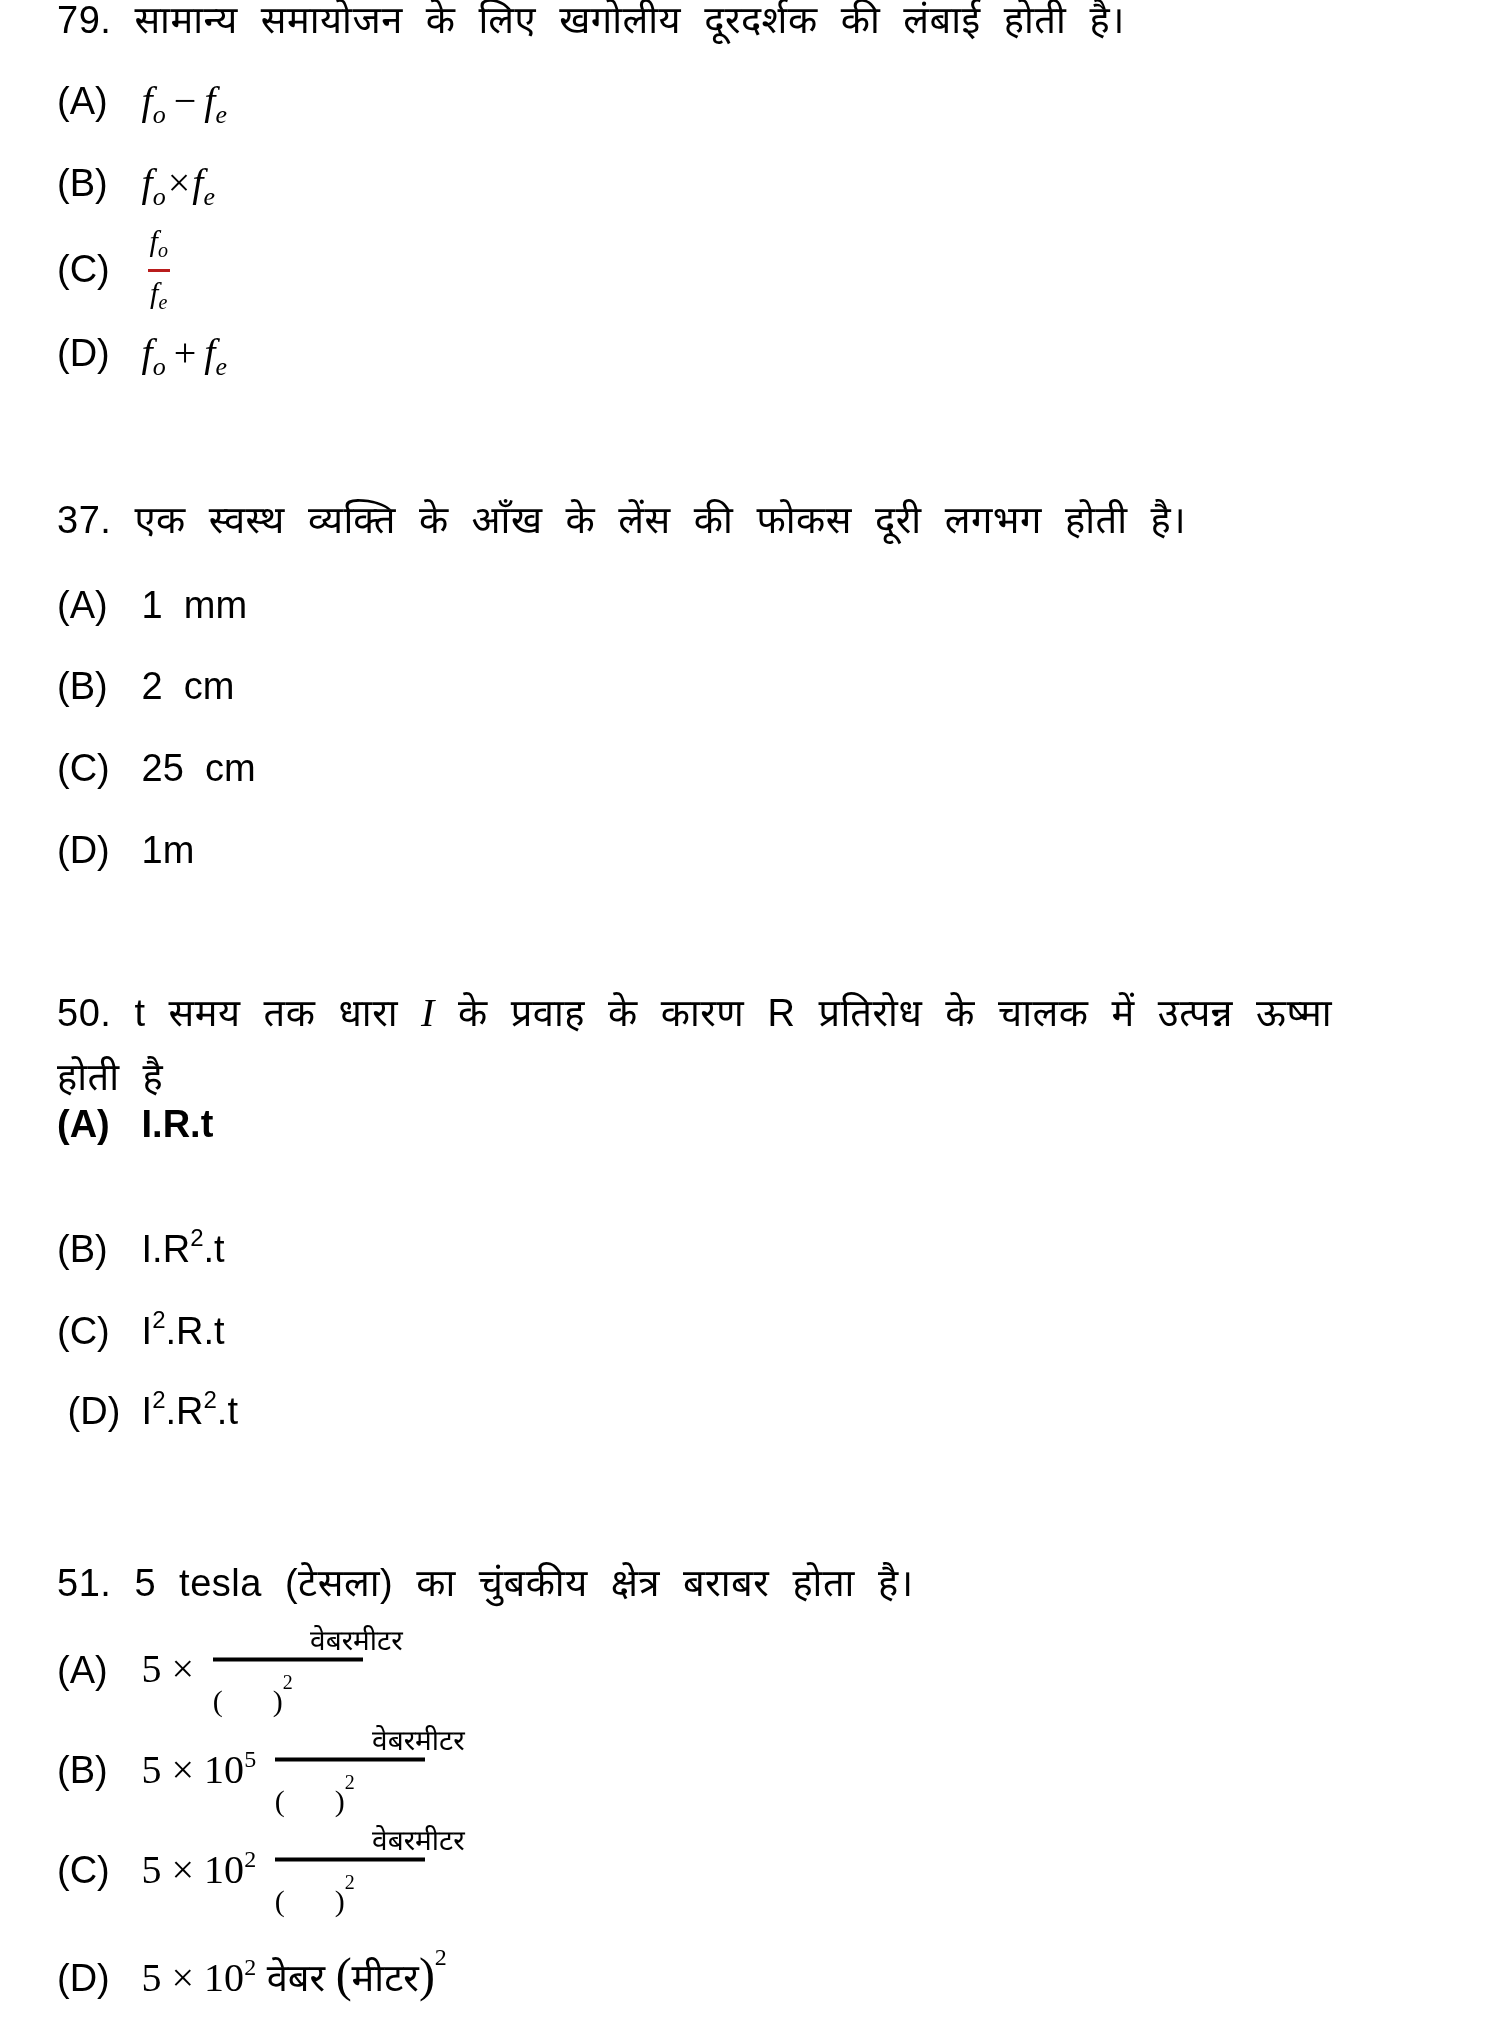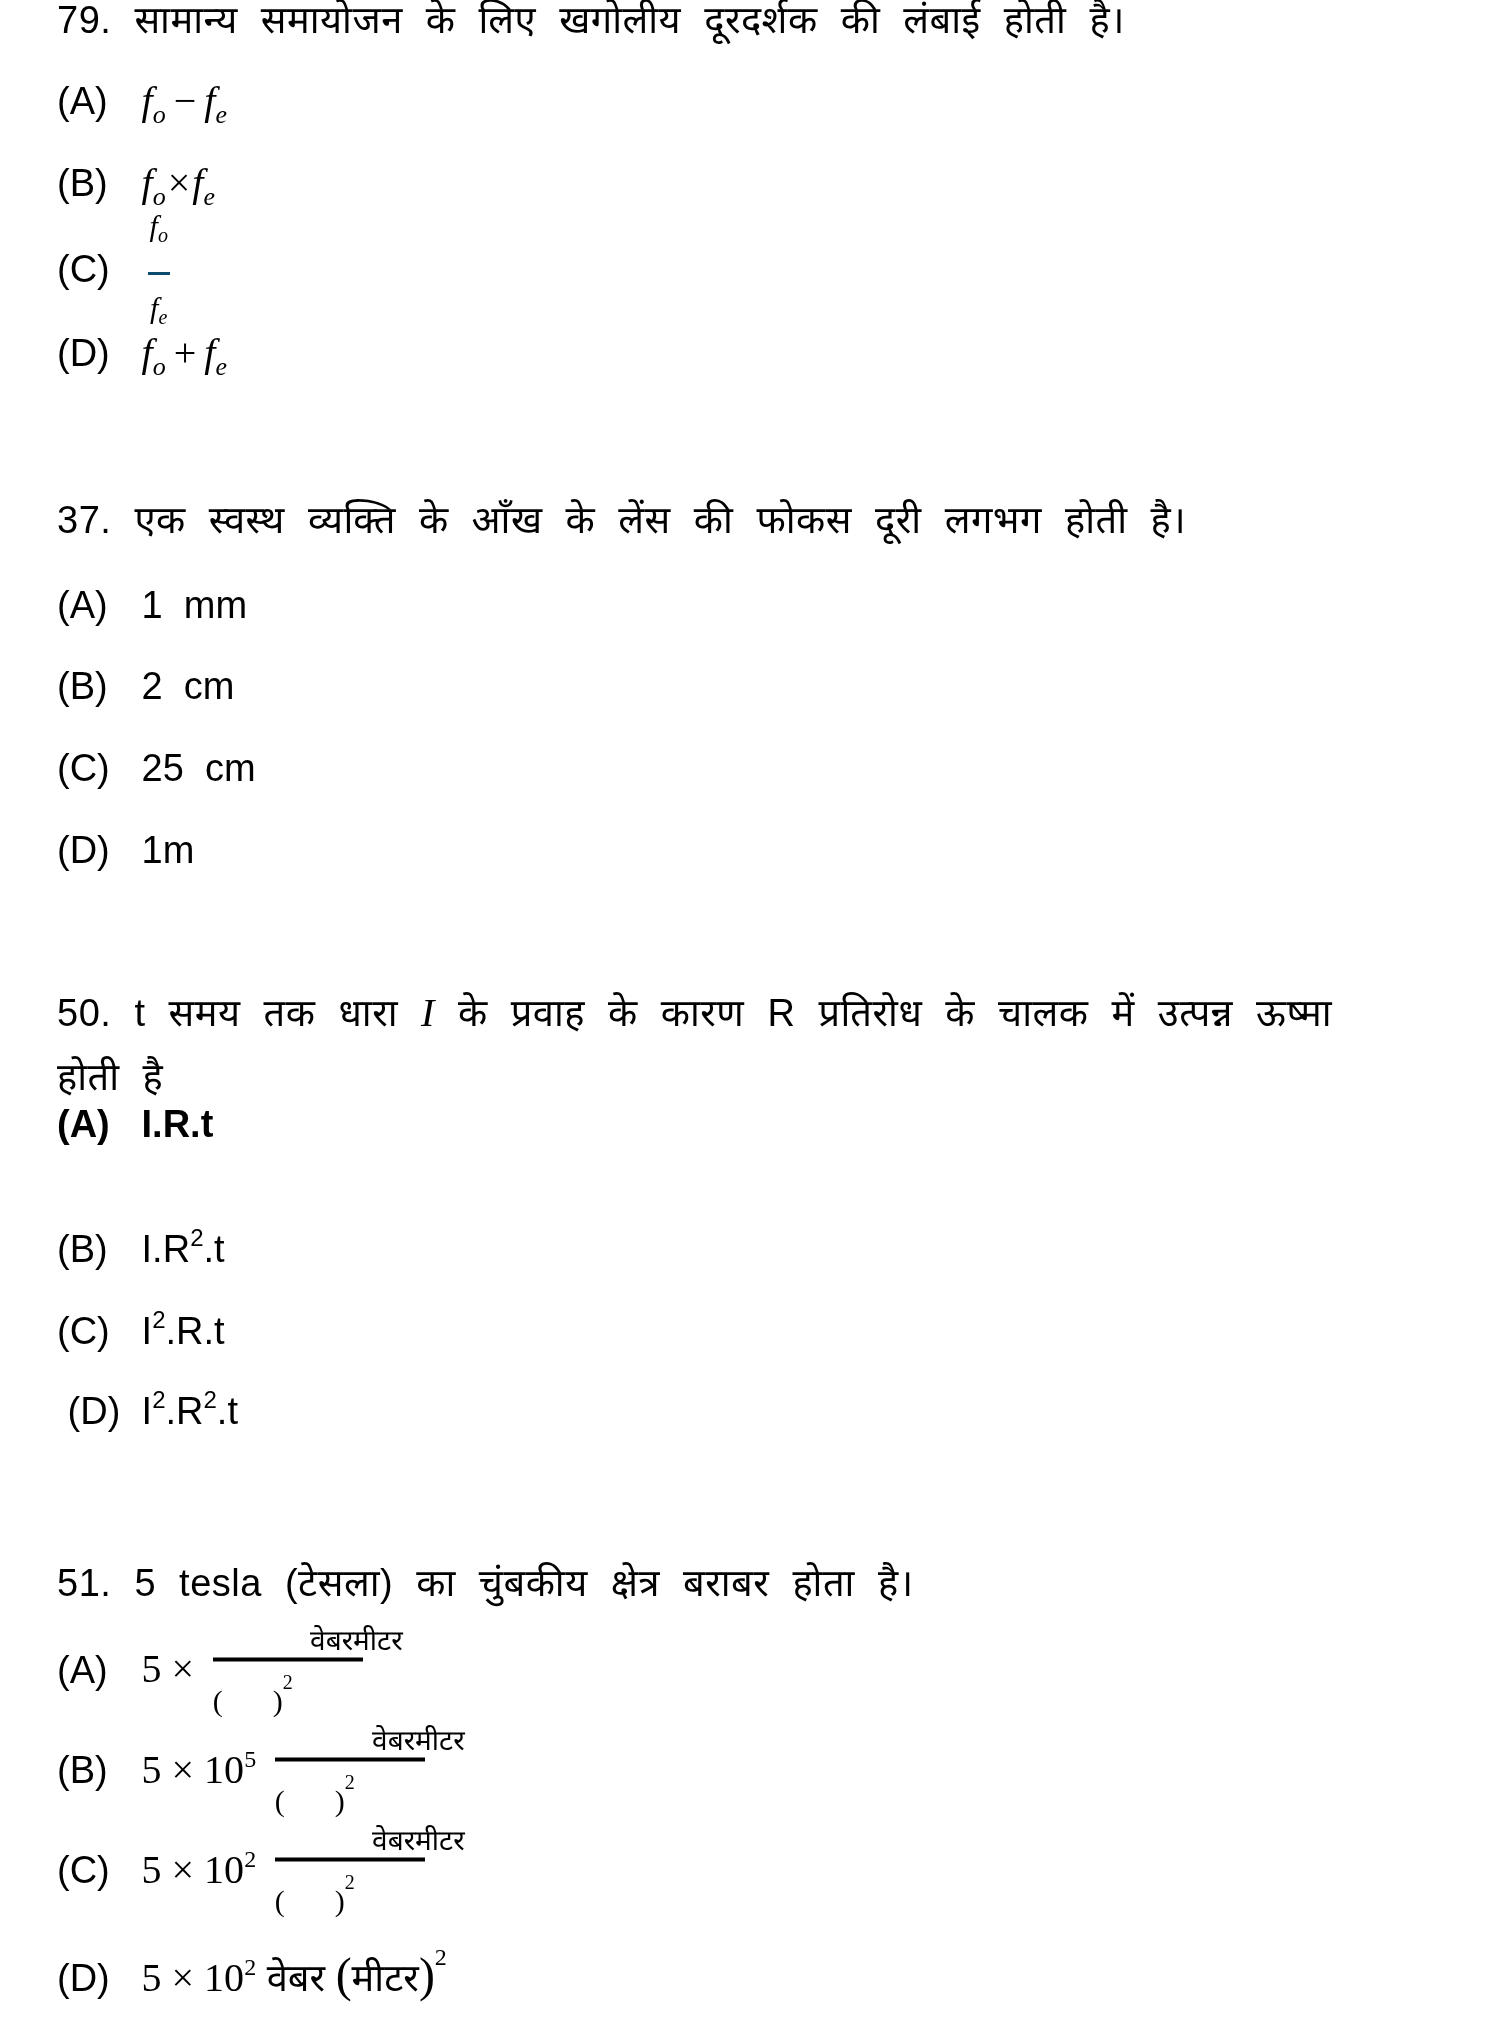--- a/index.html
+++ b/index.html
@@ -8,22 +8,22 @@
   .line { position:absolute; left:57px; white-space:nowrap; font-size:38px; line-height:46px;
           transform:translateY(-50%); }
   .q-text { word-spacing:12px; letter-spacing:0.5px; }
   .opt-label { display:inline-block; min-width:74px; }
   .math { font-family:"Liberation Serif", "DejaVu Serif", serif; font-size:40px; }
   .mi { font-style:italic; }
   .sub { font-size:26px; vertical-align:-9px; font-style:italic; }
   .sup { font-size:24px; vertical-align:16px; }
   .op { padding:0 8px; font-style:normal; }
   .frac { display:inline-flex; flex-direction:column; align-items:center; vertical-align:middle; margin-left:6px; }
-  .frac .num { border-bottom:3px solid #0c4a6e; padding:0 2px 20px; line-height:34px; }
-  .frac .den { line-height:36px; padding-top:15px; }
+  .frac .num { border-bottom:3px solid #b91c1c; padding:0 2px 2px; line-height:34px; }
+  .frac .den { line-height:36px; padding-top:3px; }
   .frac-small .num, .frac-small .den { font-size:30px; }
   .unit-frac { display:inline-flex; flex-direction:column; align-items:stretch; vertical-align:middle; margin-left:8px; position:relative; }
   .unit-frac .num { font-size:28px; line-height:34px; text-align:right; padding-left:40px; margin-right:-40px; }
   .unit-frac .bar { height:4px; background:#000; width:150px; }
   .unit-frac .den { font-size:30px; line-height:40px; font-family:"Liberation Serif", serif; }
   .unit-frac .den .p { display:inline-block; width:60px; text-align:left; }
   .unit-frac .den .sq { font-size:20px; vertical-align:22px; }
   .latin-sup { font-size:24px; vertical-align:16px; }
   .big-paren { font-size:48px; }
 </style>

